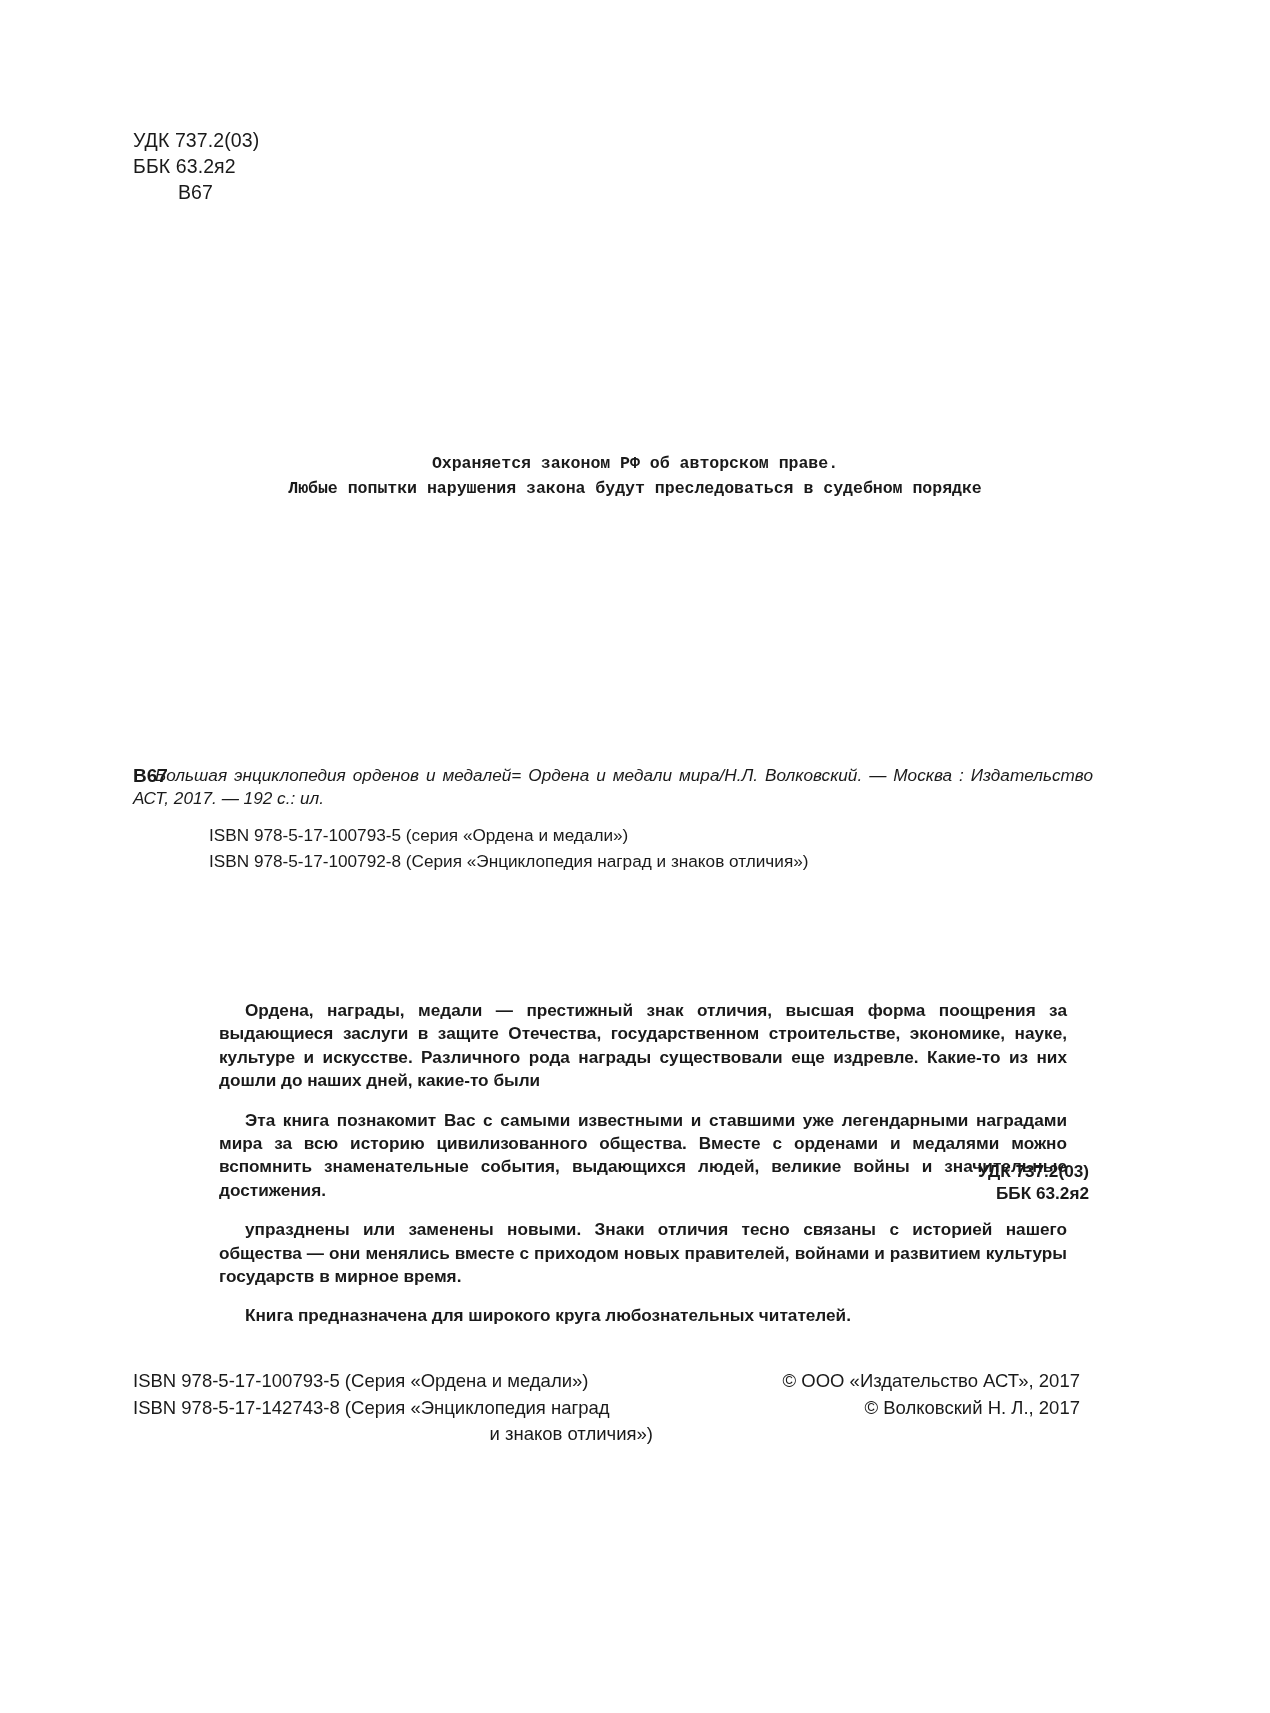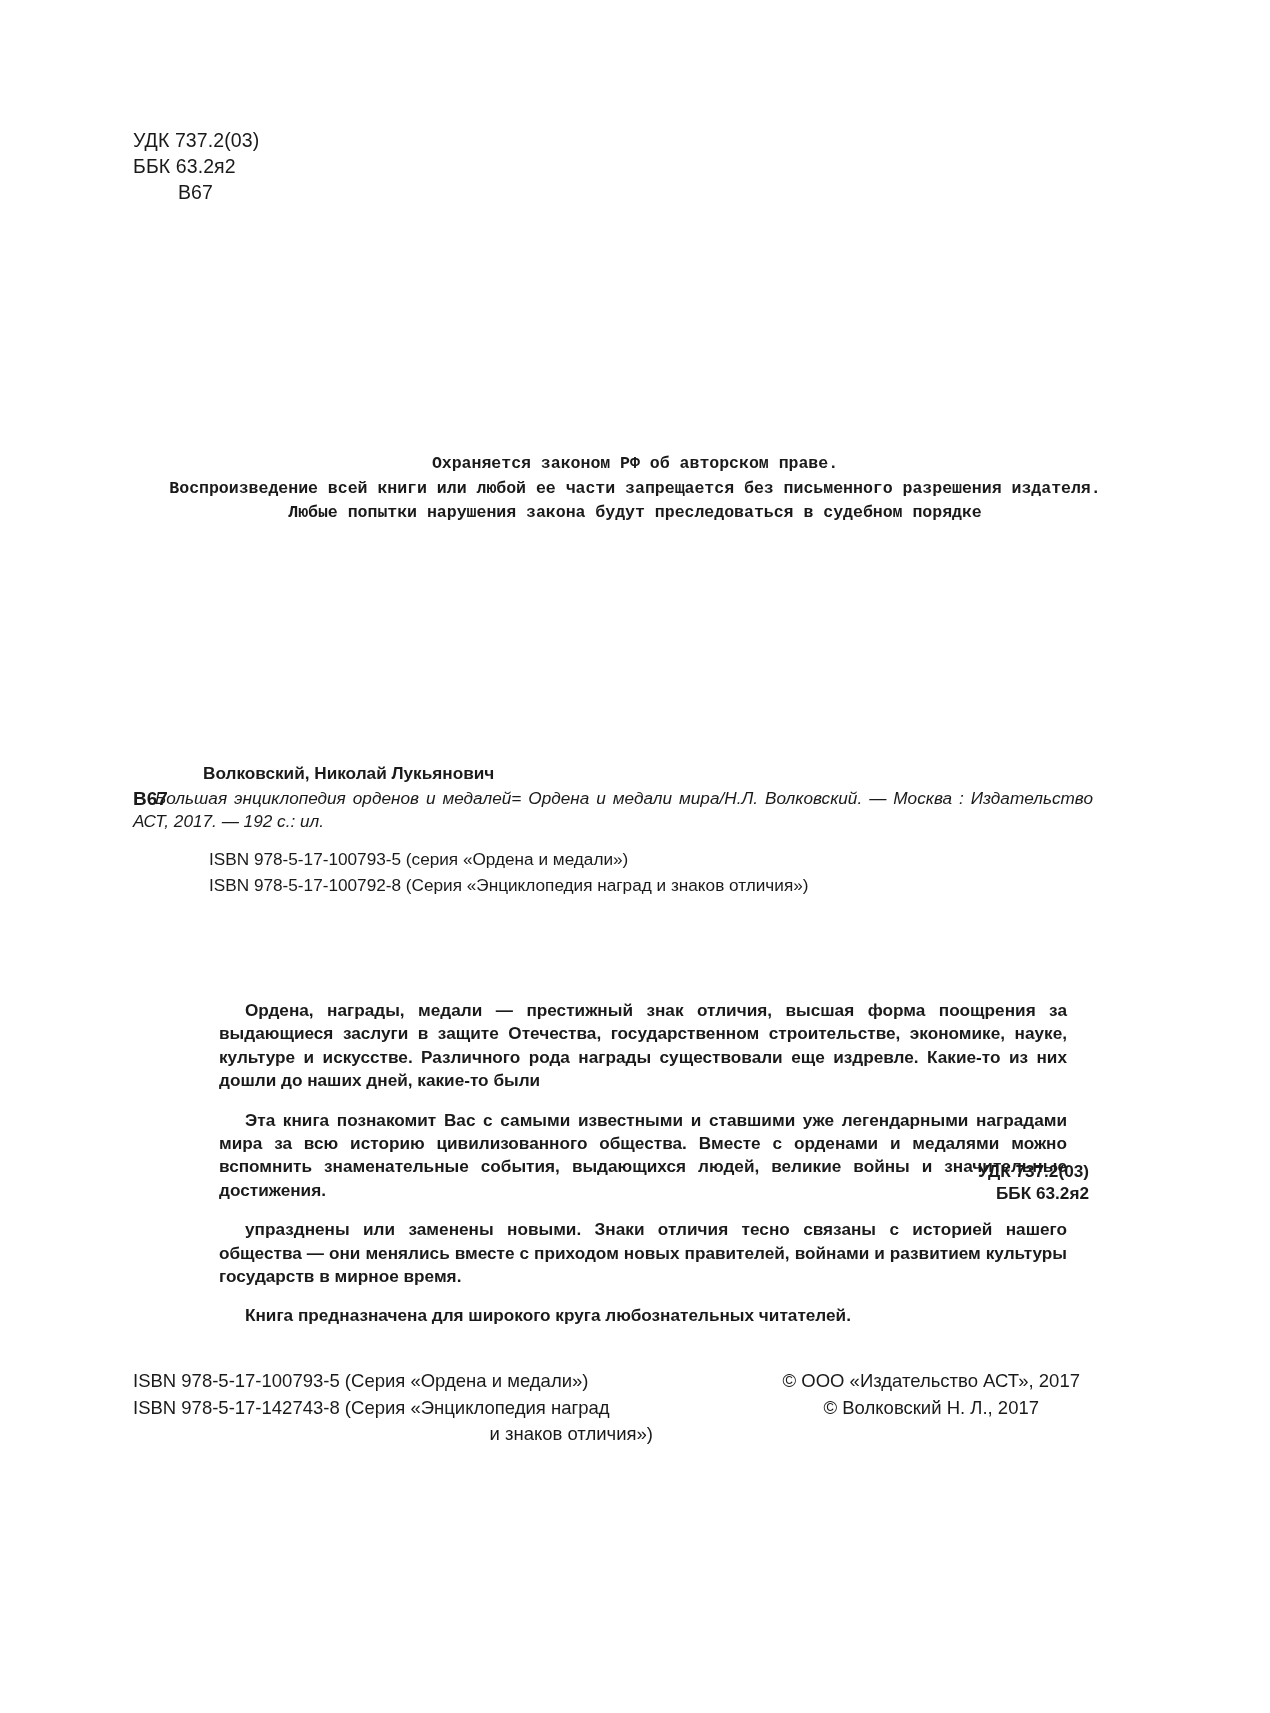--- a/index.html
+++ b/index.html
@@ -134,41 +134,39 @@
     padding-left: 36px;
   }
   .footer-right {
     position: absolute;
     right: 190px;
     top: 1368px;
     text-align: right;
     font-size: 18.5px;
     line-height: 26.5px;
   }
-  .footer-right div { white-space: nowrap; text-align: center; }
+  .footer-right div { white-space: nowrap; }
 </style>
 </head>
 <body>
 
 <div class="page">
 
   <div class="udk-block">
     <div class="udk-line">УДК 737.2(03)</div>
     <div class="udk-line">ББК 63.2я2</div>
     <div class="udk-line indent">В67</div>
   </div>
 
   <div class="legal">
     <span class="legal-line">Охраняется законом РФ об авторском праве.</span>
-    <span class="legal-line">Воспроизведение всей книги или любой ее части запрещается без письменного разрешения издателя.</span>
     <span class="legal-line">Любые попытки нарушения закона будут преследоваться в судебном порядке</span>
   </div>
 
   <div class="cip">
-    <div class="cip-author">Волковский, Николай Лукьянович</div>
     <div class="cip-body">
       <span class="cip-code">В67</span>
       <div class="cip-desc">Большая энциклопедия орденов и медалей= Ордена и медали мира/Н.Л. Волковский. —  Москва : Издательство АСТ, 2017. — 192 с.: ил.</div>
     </div>
     <div class="cip-isbn">
       <div>ISBN 978-5-17-100793-5 (серия «Ордена и медали»)</div>
       <div>ISBN 978-5-17-100792-8 (Серия «Энциклопедия наград и знаков отличия»)</div>
     </div>
   </div>
 

